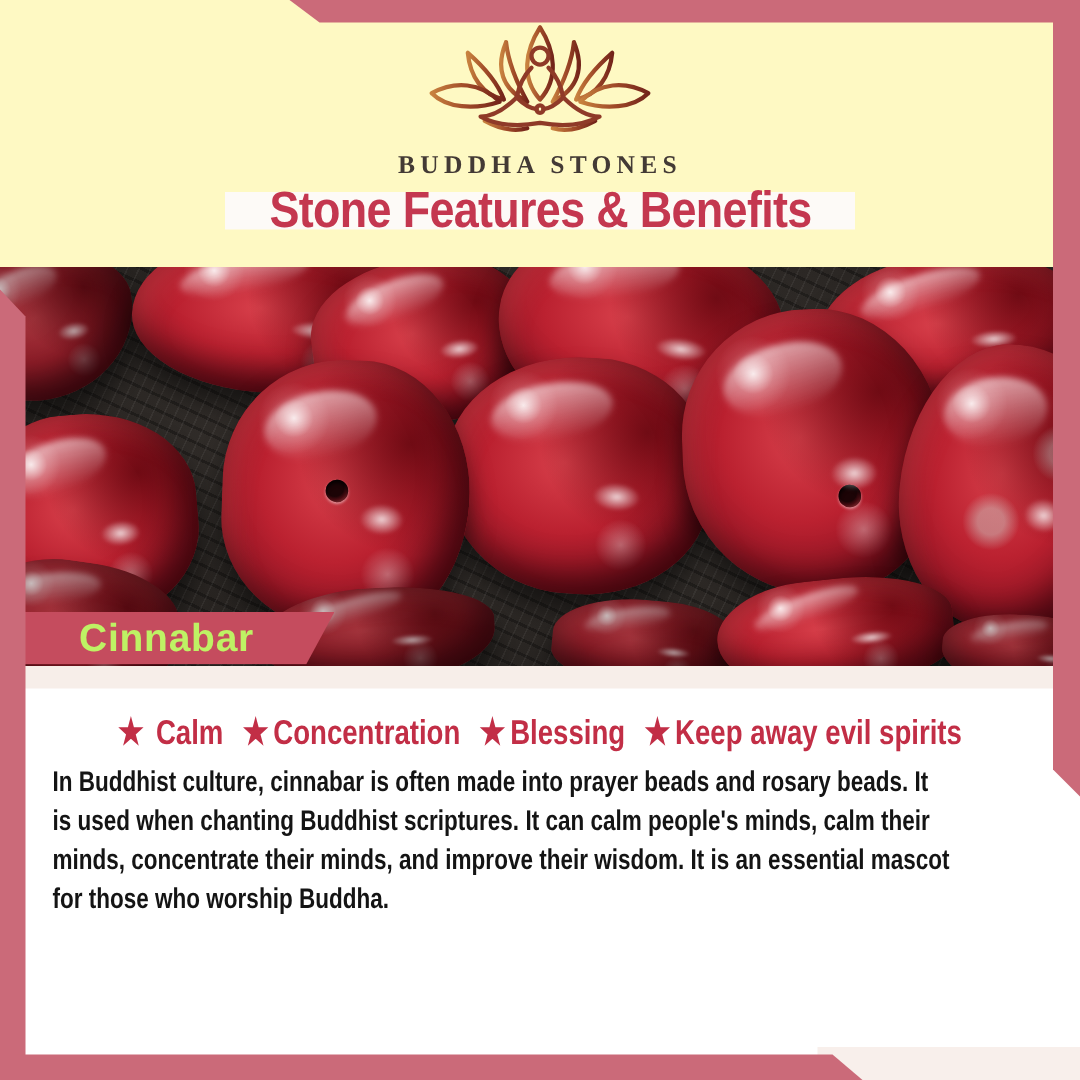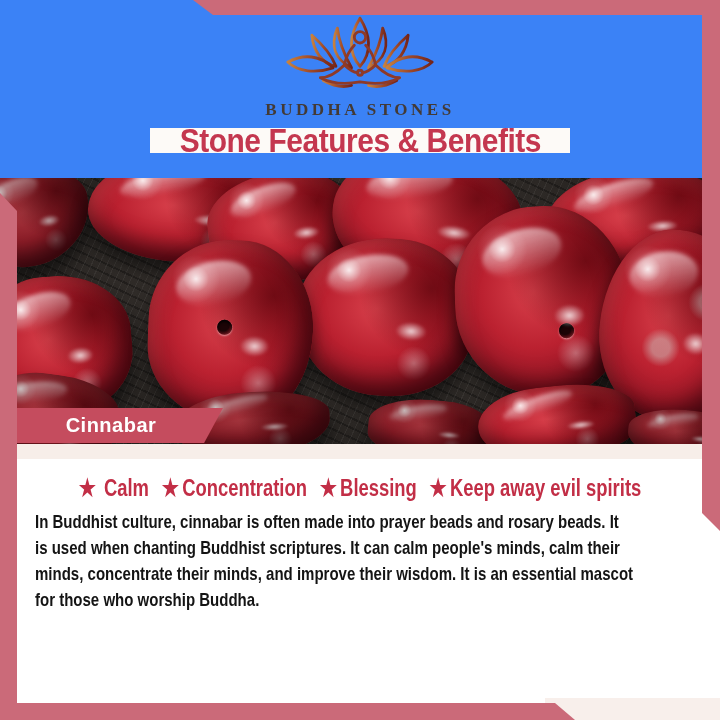--- a/index.html
+++ b/index.html
@@ -2,21 +2,21 @@
 <html><head>
 <meta charset="utf-8">
 <style>
   html,body{margin:0;padding:0;background:#ffffff;}
   .canvas{
     position:relative;width:720px;height:720px;overflow:hidden;
     background:#ffffff;font-family:"Liberation Sans",sans-serif;
   }
 
   
-  .header{position:absolute;left:0;top:0;width:720px;height:178px;background:#3b82f6;}
+  .header{position:absolute;left:0;top:0;width:720px;height:178px;background:#fef9c3;}
   .logo-wrap{position:absolute;left:0;top:14px;width:720px;text-align:center;}
   .logo-svg{display:block;margin:0 auto;}
   .brand-name{
     margin-top:-6px;font-family:"Liberation Serif",serif;font-size:17px;font-weight:600;
     letter-spacing:3.5px;color:#433a35;white-space:nowrap;
   }
 
   
   .banner{
     position:absolute;left:150px;top:128px;width:420px;height:25px;background:#fdfaf7;
@@ -88,21 +88,21 @@
   .s15{left:628px;top:232px;width:112px;height:48px;transform:rotate(4deg);border-radius:50% 50% 55% 45%/45% 55% 50% 50%;}
   .h6{left:42%;top:44%;}
   .h8{left:59%;top:62%;}
 
   
   .badge{
     position:absolute;left:13px;top:408px;width:210px;height:35px;background:#c54c5e;z-index:5;
     clip-path:polygon(0 0,100% 0,91% 100%,0 100%);
     display:flex;align-items:center;justify-content:center;
   }
-  .badge-label{color:#ffffff;font-size:20px;font-weight:bold;letter-spacing:.5px;padding-right:14px;}
+  .badge-label{color:#bef264;font-size:26px;font-weight:bold;letter-spacing:.5px;padding-right:14px;}
 
   
   .cream-strip{position:absolute;left:0;top:444px;width:720px;height:15px;background:#f7eee9;z-index:2;}
   .lower{position:absolute;left:0;top:459px;width:720px;height:261px;background:#ffffff;}
   .corner-cream{position:absolute;left:545px;top:698px;width:175px;height:22px;background:#f8efeb;z-index:4;}
 
   .features{
     position:absolute;left:0;top:472px;width:720px;height:32px;z-index:3;
     display:flex;align-items:center;justify-content:center;
     transform:scaleX(.8);transform-origin:50% 50%;

